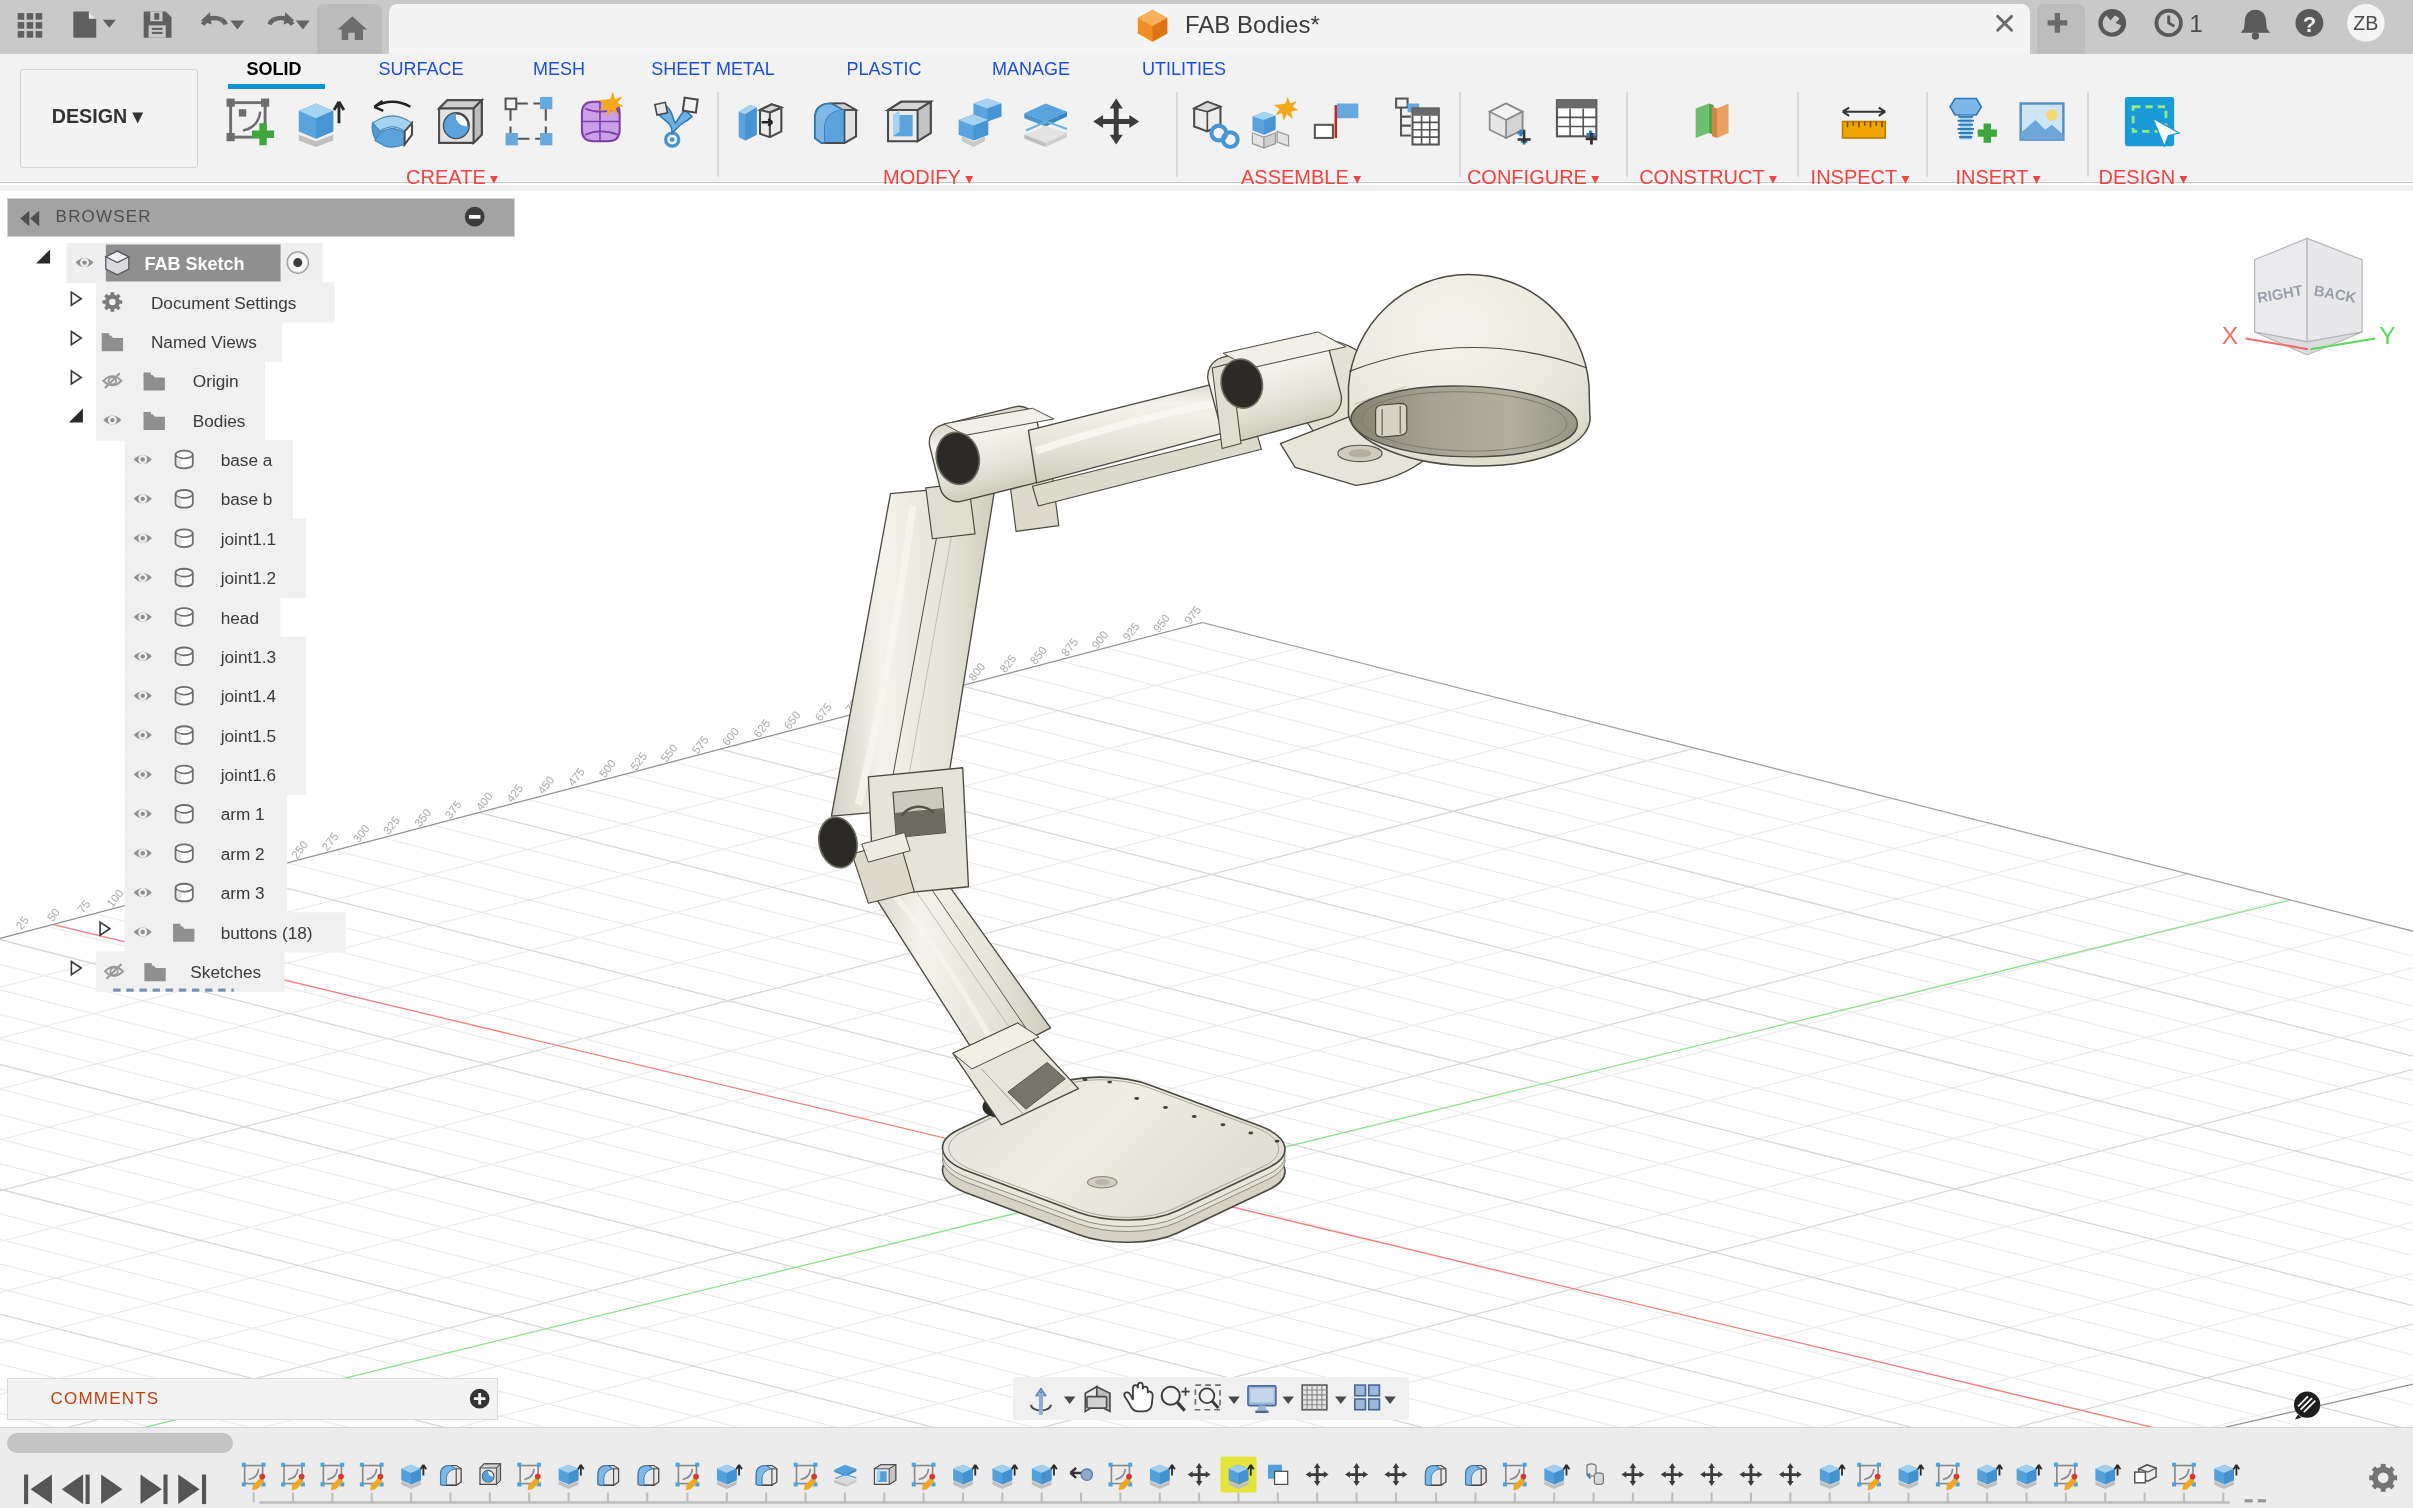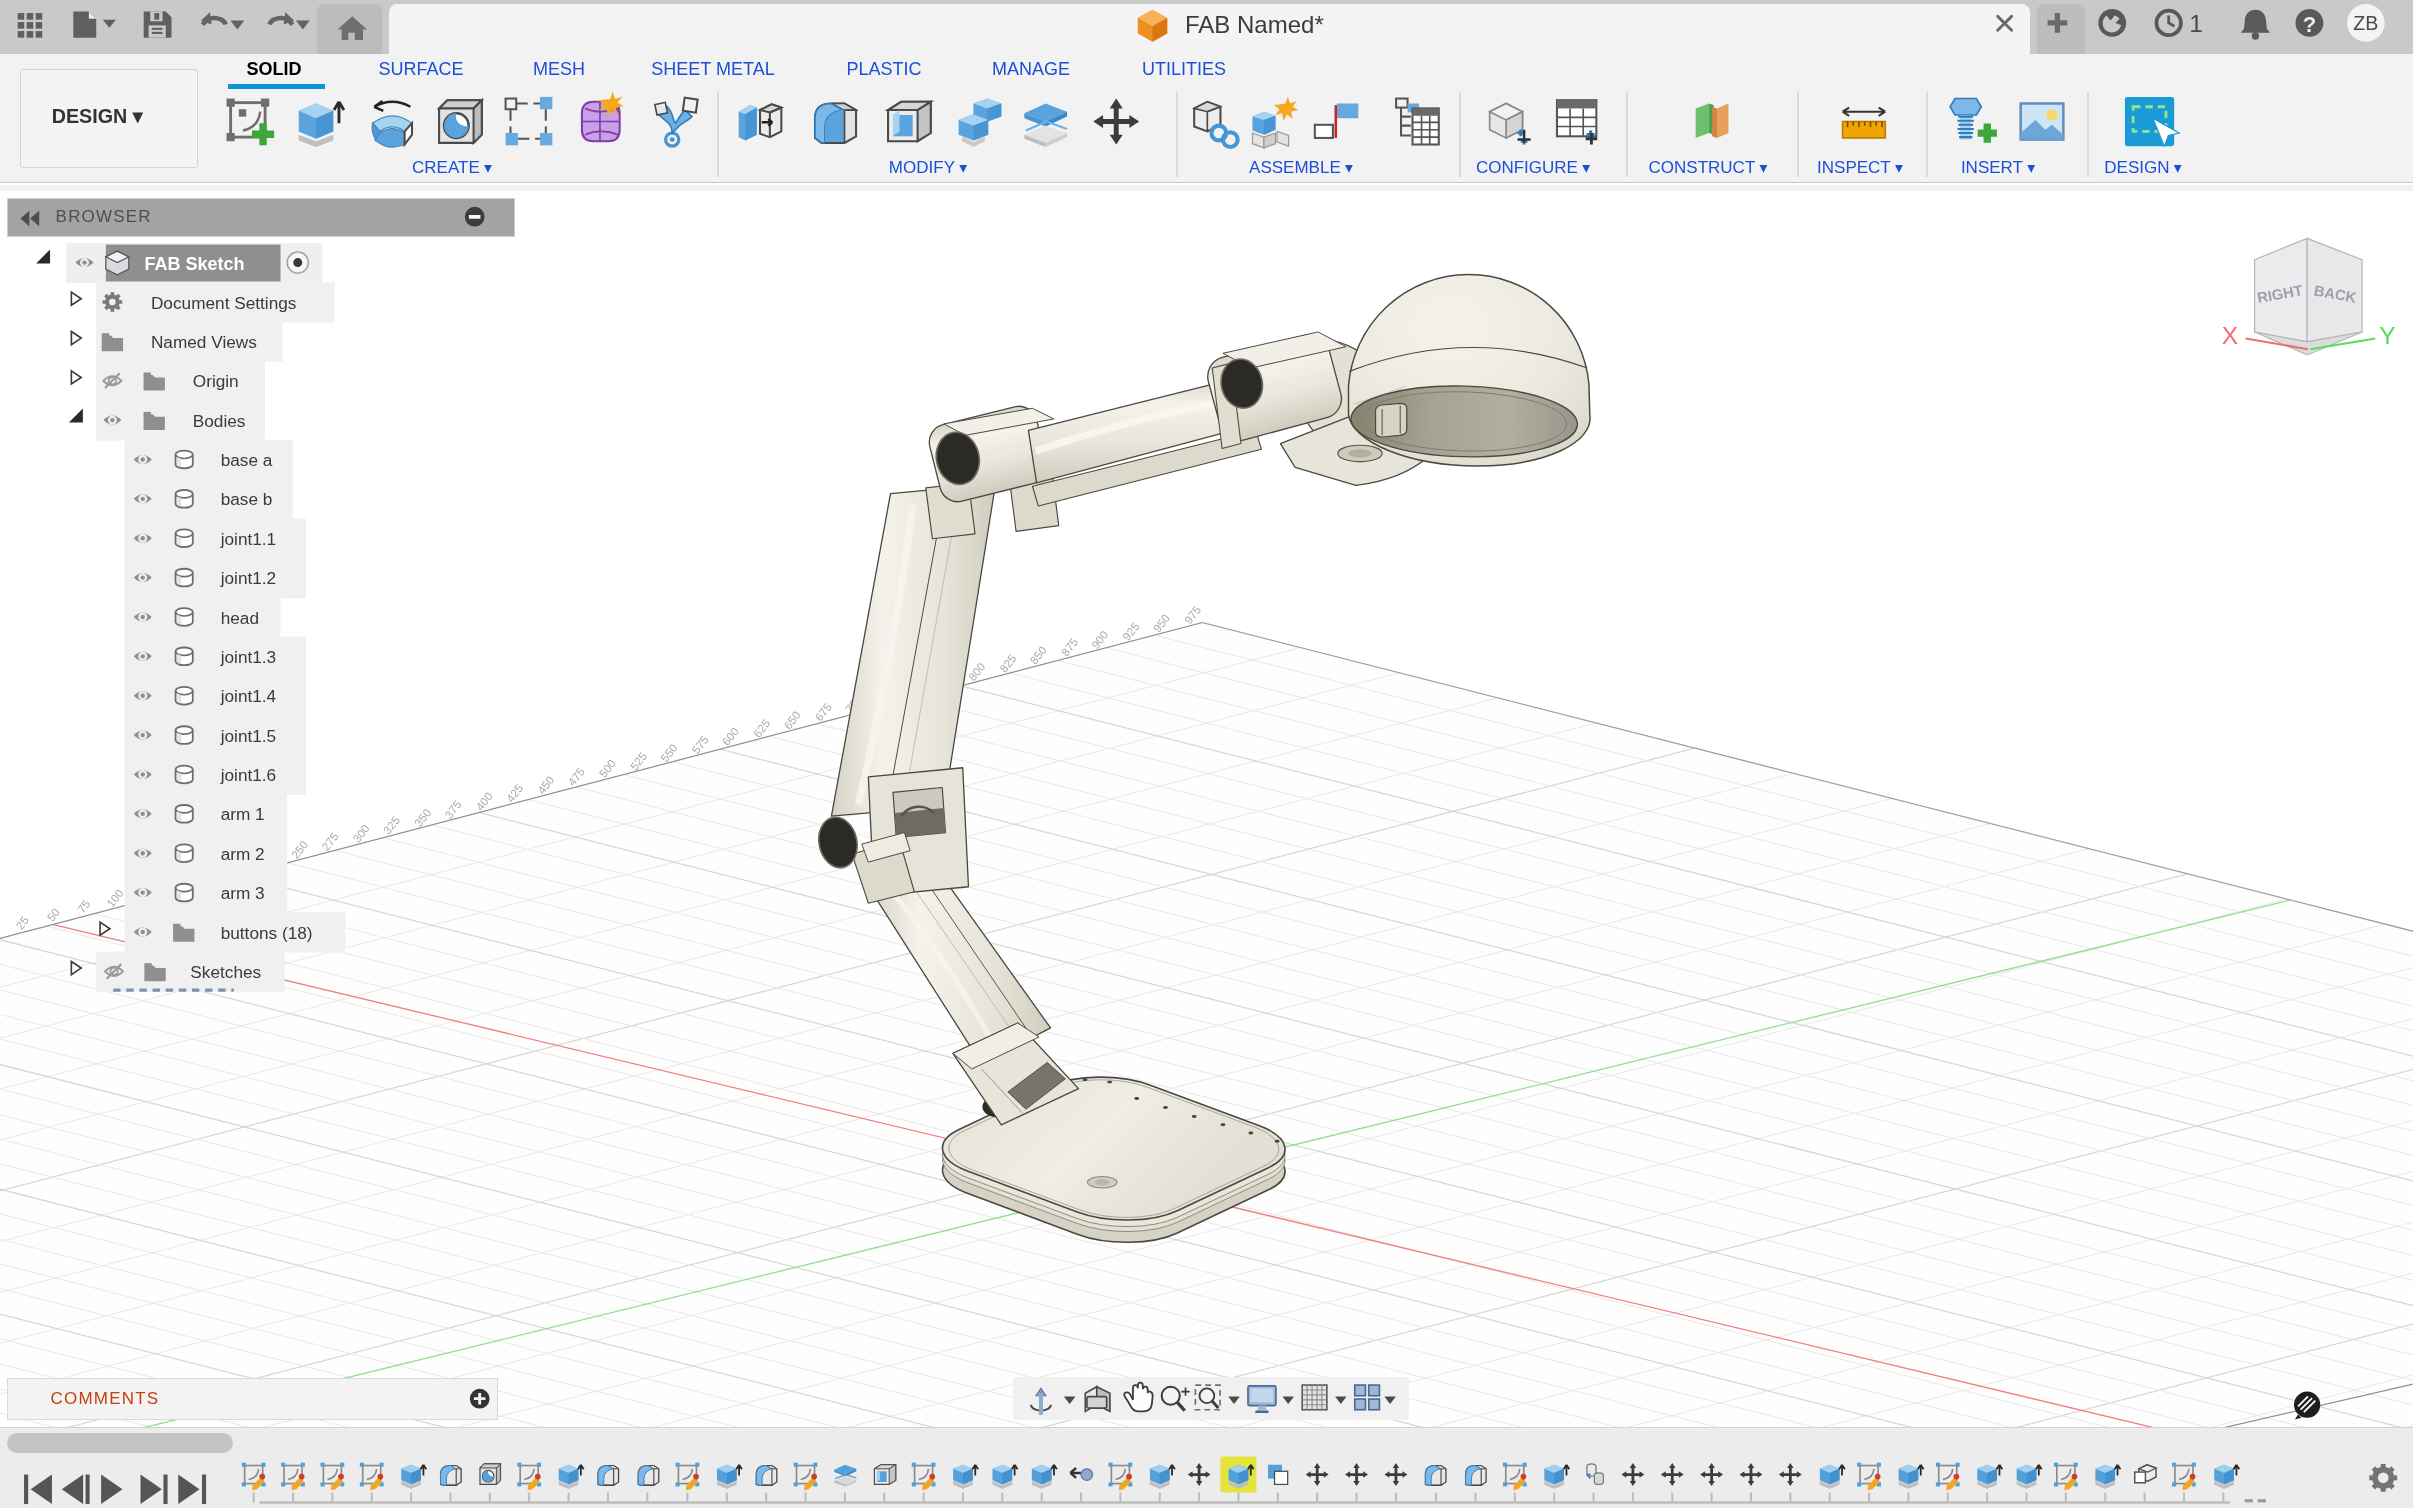--- a/index.html
+++ b/index.html
@@ -9,21 +9,21 @@
 #hometab{position:absolute;left:317px;top:4.1px;width:65px;height:50px;background:#bcbcbc;border-radius:7.4px 7.4px 0 0}
 #plustab{position:absolute;left:2037px;top:4.1px;width:48px;height:50px;background:#bdbdbd;border-radius:7.4px 7.4px 0 0}
 #title{position:absolute;left:1185px;top:10.7px;font-size:24px;color:#3c3c3c}
 #ribbon{position:absolute;left:0;top:54px;width:2413px;height:129px;background:#f2f2f2;border-bottom:1.6px solid #c6c6c6}
 #ribbon2{position:absolute;left:0;top:185px;width:2413px;height:5.7px;background:#f1f1f1}
 #designbtn{position:absolute;left:19.7px;top:69px;width:178px;height:99px;border:1.6px solid #d2d2d2;border-radius:3px;background:#f4f4f4}
 #designbtn span{position:absolute;left:31px;top:35px;font-size:19.7px;font-weight:bold;color:#333}
 .rtab{position:absolute;top:59px;font-size:18px;color:#1d4ed8}
 .rtab.active{color:#000000;font-weight:bold}
 #tabunderline{position:absolute;left:228px;top:84px;width:97px;height:4.9px;background:#0e94d4}
-.glabel{position:absolute;top:158px;font-size:17px;color:#1d4ed8;white-space:nowrap}
+.glabel{position:absolute;top:166px;font-size:20px;color:#ef4444;white-space:nowrap}
 .glabel:after{content:" \25BE";font-size:15.6px}
 .gsep{position:absolute;top:92px;height:85px;width:1.6px;background:#dadada}
 #browserhead{position:absolute;left:6.6px;top:198px;width:508px;height:39px;background:#a3a3a3;border:1.6px solid #cfcfcf}
 #browserhead .t{position:absolute;left:48px;top:8.2px;font-size:17px;color:#4e4e4e;letter-spacing:1.2px}
 #comments{position:absolute;left:6.6px;top:1378px;width:491px;height:42px;background:#f3f3f3;border:1.6px solid #d9d9d9}
 #comments .t{position:absolute;left:43px;top:9.9px;font-size:17px;color:#c2410c;letter-spacing:1.2px}
 #navbar{position:absolute;left:1013px;top:1377px;width:396px;height:43px;background:#f0f0f0;border-radius:3.3px}
 #timeline{position:absolute;left:0;top:1427px;width:2413px;height:82px;background:#ececec;border-top:1.6px solid #d2d2d2}
 #scrub{position:absolute;left:6.6px;top:4.9px;width:226px;height:19.7px;background:#c4c4c4;border-radius:9.9px}
 </style></head><body>
@@ -712,21 +712,21 @@
       </g>
 <g>
         <circle cx="2818" cy="28" r="17" fill="#595959"></circle>
 <text x="2818" y="39" font-size="27" font-weight="bold" fill="#ececec" text-anchor="middle">?</text>
       </g>
 <g>
         <circle cx="2887" cy="28" r="23" fill="#f4f4f4"></circle>
 <text x="2887" y="37" font-size="24" fill="#4a4a4a" text-anchor="middle">ZB</text>
       </g>
 </svg>
-<div id="title">FAB Named*</div>
+<div id="title">FAB Bodies*</div>
 </div>
 
 <div id="ribbon"></div>
 <div id="ribbon2"></div>
 <div id="designbtn">
     <span>DESIGN ▾</span>
   </div>
 <div class="rtab active" style="left:274px;transform:translateX(-50%)">SOLID</div>
 <div class="rtab" style="left:421px;transform:translateX(-50%)">SURFACE</div>
 <div class="rtab" style="left:559px;transform:translateX(-50%)">MESH</div>

